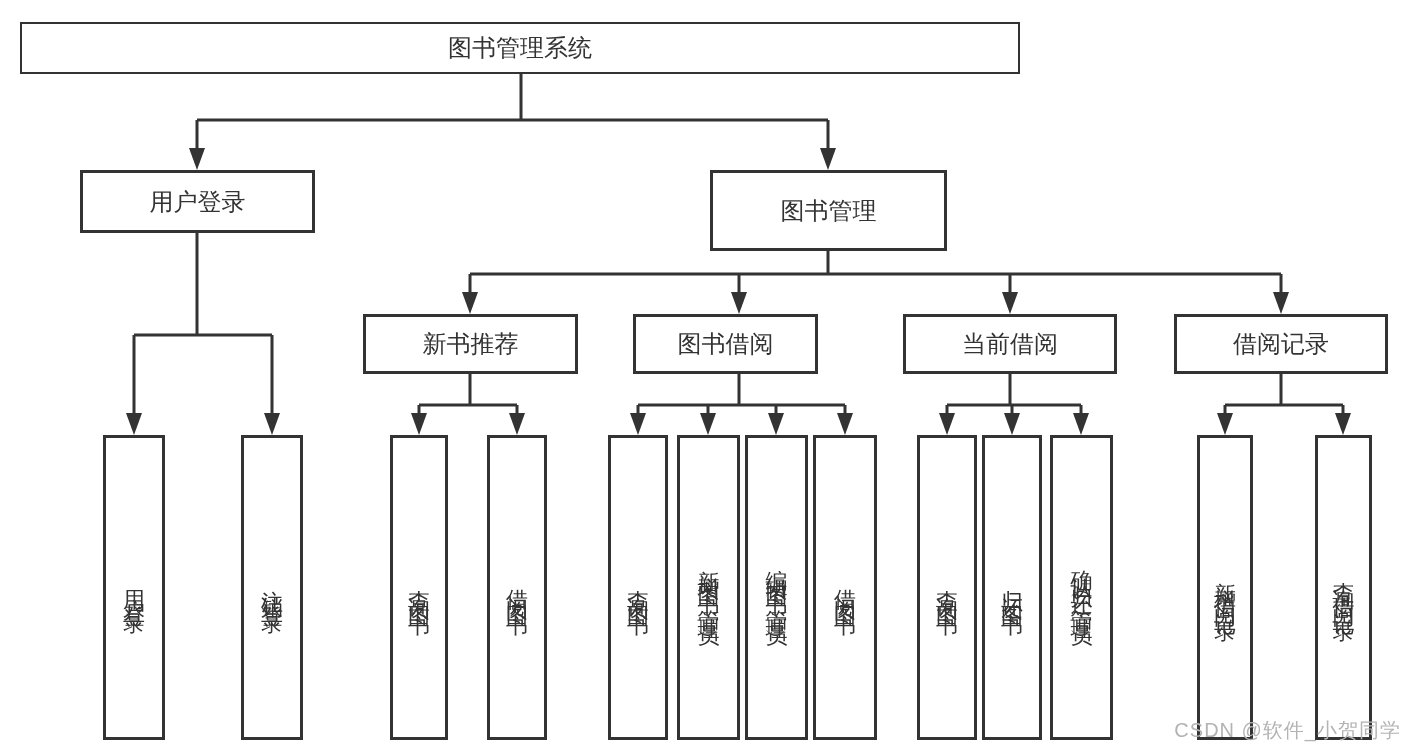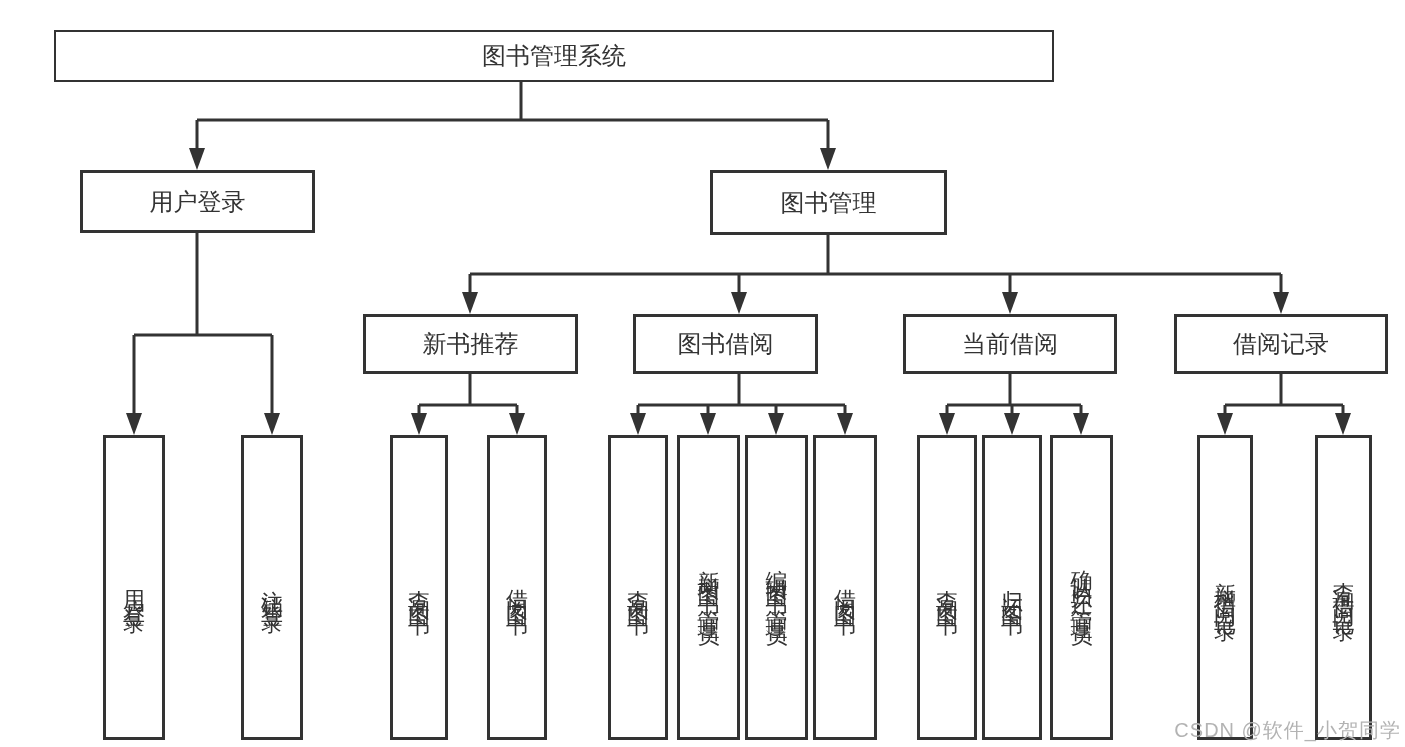--- a/index.html
+++ b/index.html
@@ -96,28 +96,28 @@
       <polygon points="768,413 784,413 776,435"></polygon>
       <polygon points="837,413 853,413 845,435"></polygon>
       <polygon points="939,413 955,413 947,435"></polygon>
       <polygon points="1004,413 1020,413 1012,435"></polygon>
       <polygon points="1073,413 1089,413 1081,435"></polygon>
       <polygon points="1217,413 1233,413 1225,435"></polygon>
       <polygon points="1335,413 1351,413 1343,435"></polygon>
     </g>
   </svg>
 
-  <div class="node h root" style="left:20px; top:30px; width:1000px; height:52px;margin-left:34px;">
+  <div class="node h root" style="left:20px; top:22px; width:1000px; height:52px;">
     <span>图书管理系统</span>
   </div>
 
   <div class="node h" style="left:80px; top:170px; width:235px; height:63px;">
     <span>用户登录</span>
   </div>
-  <div class="node h" style="left:710px; top:170px; width:237px; height:65px;text-align:right;">
+  <div class="node h" style="left:710px; top:170px; width:237px; height:81px;text-align:right;">
     <span>图书管理</span>
   </div>
 
   <div class="node h" style="left:363px; top:314px; width:215px; height:60px;align-items:center;">
     <span>新书推荐</span>
   </div>
   <div class="node h" style="left:633px; top:314px; width:185px; height:60px;">
     <span>图书借阅</span>
   </div>
   <div class="node h" style="left:903px; top:314px; width:214px; height:60px;text-align:center;">

